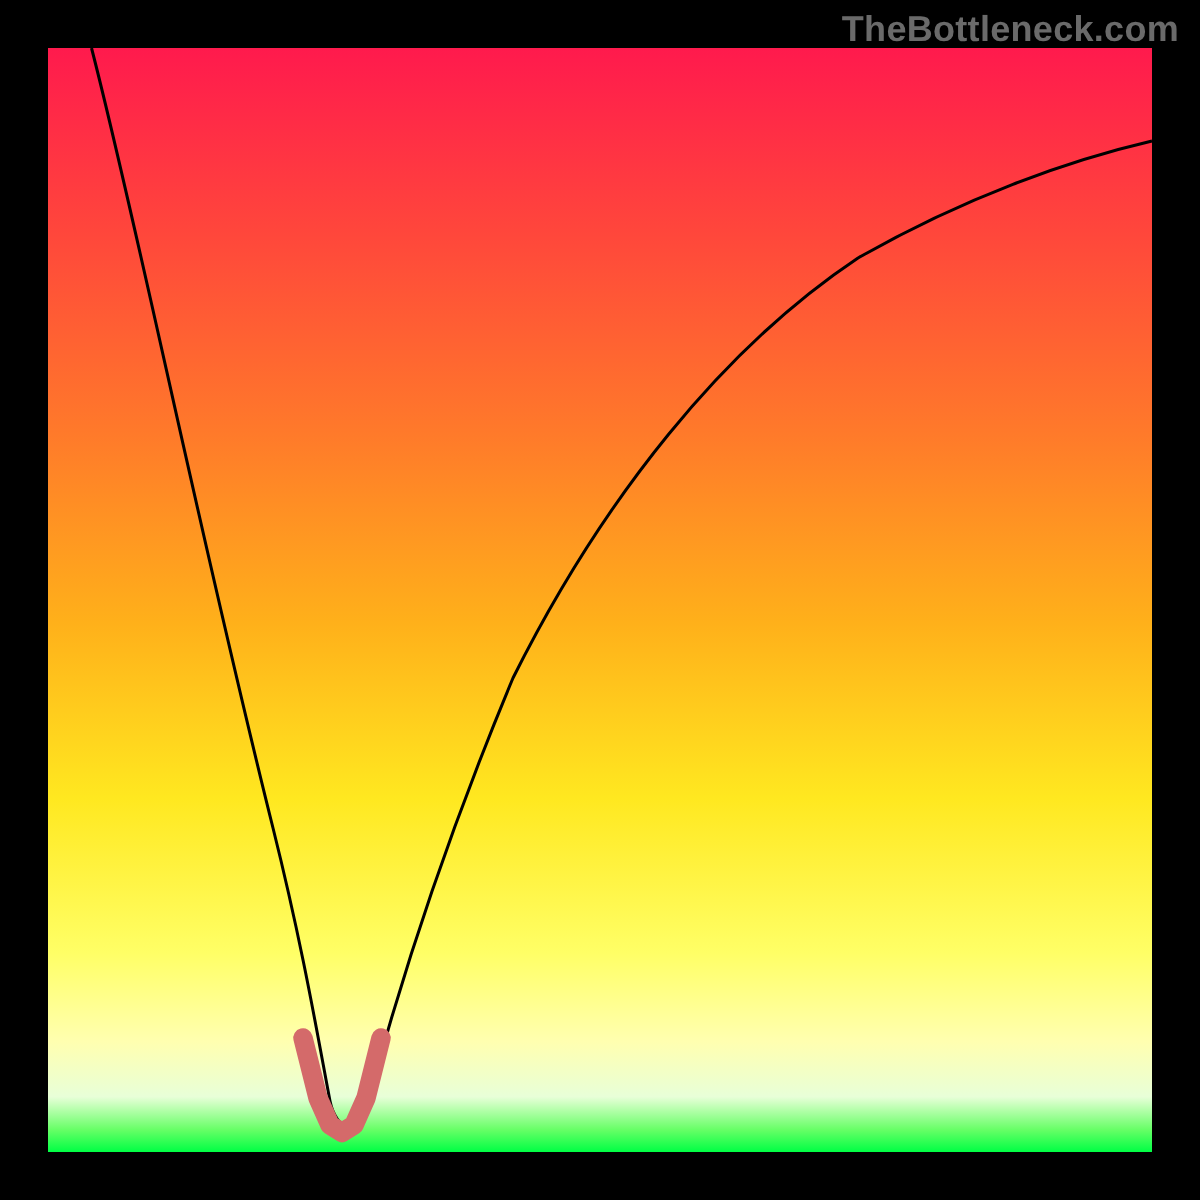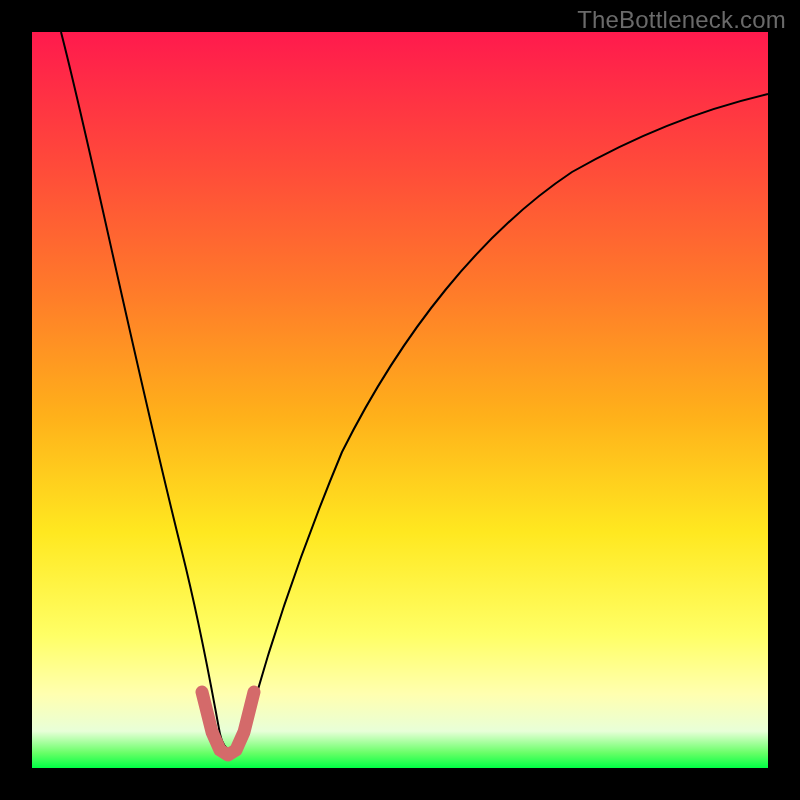--- a/index.html
+++ b/index.html
@@ -27,21 +27,21 @@
       #e8ffd8 95%,
       #66ff66 98%,
       #00ff44 100%);
   }
   .watermark {
     position: absolute;
     top: 6px;
     right: 14px;
     font-family: Arial, Helvetica, sans-serif;
     font-size: 24px;
-    font-weight: 400;
+    font-weight: 700;
     color: #6a6a6a;
     letter-spacing: 0.2px;
     user-select: none;
   }
   svg.curve {
     position: absolute;
     left: 32px;
     top: 32px;
     width: 736px;
     height: 736px;

